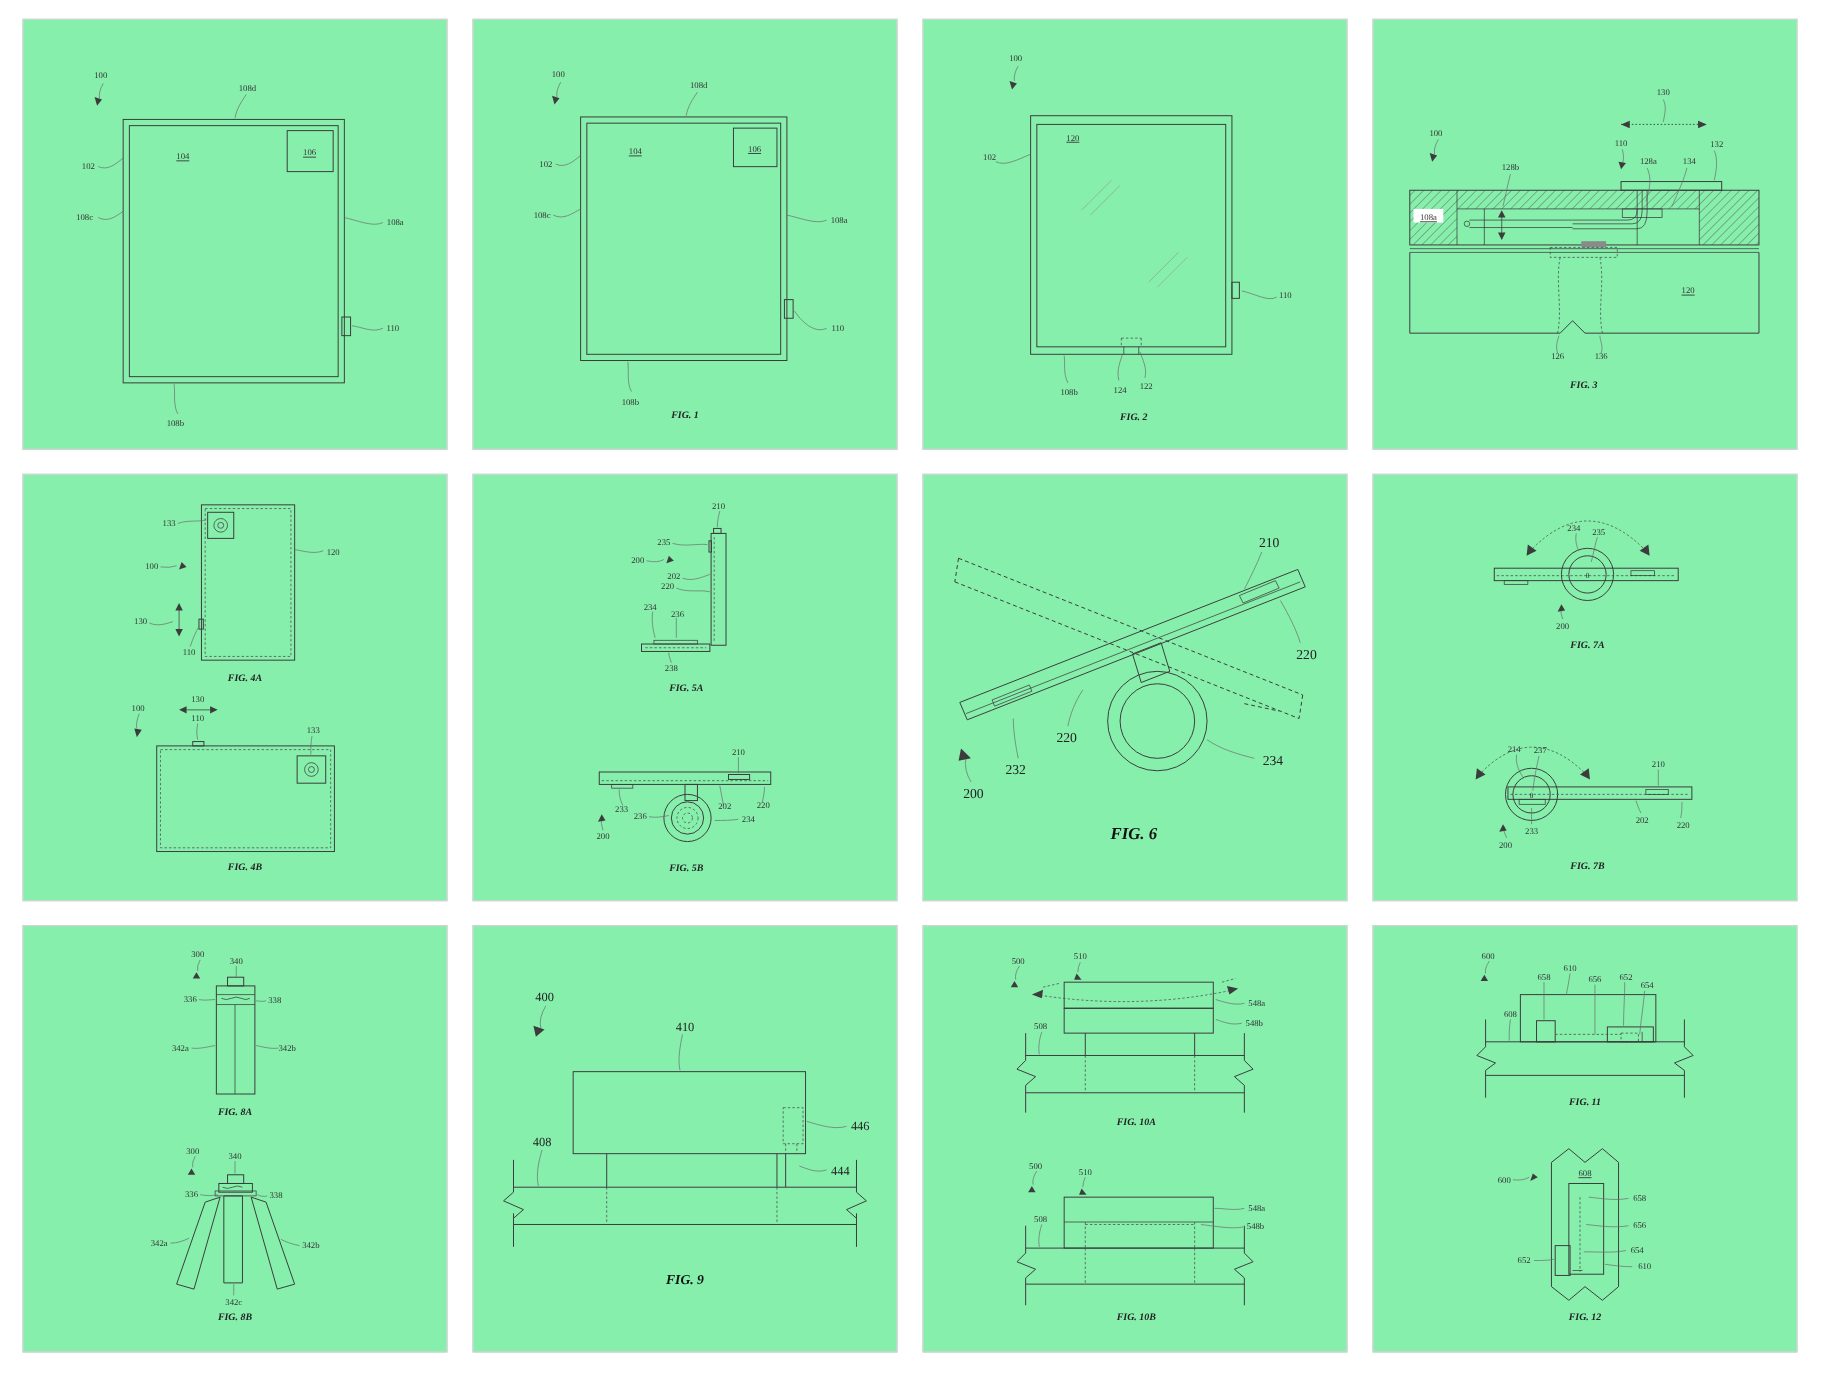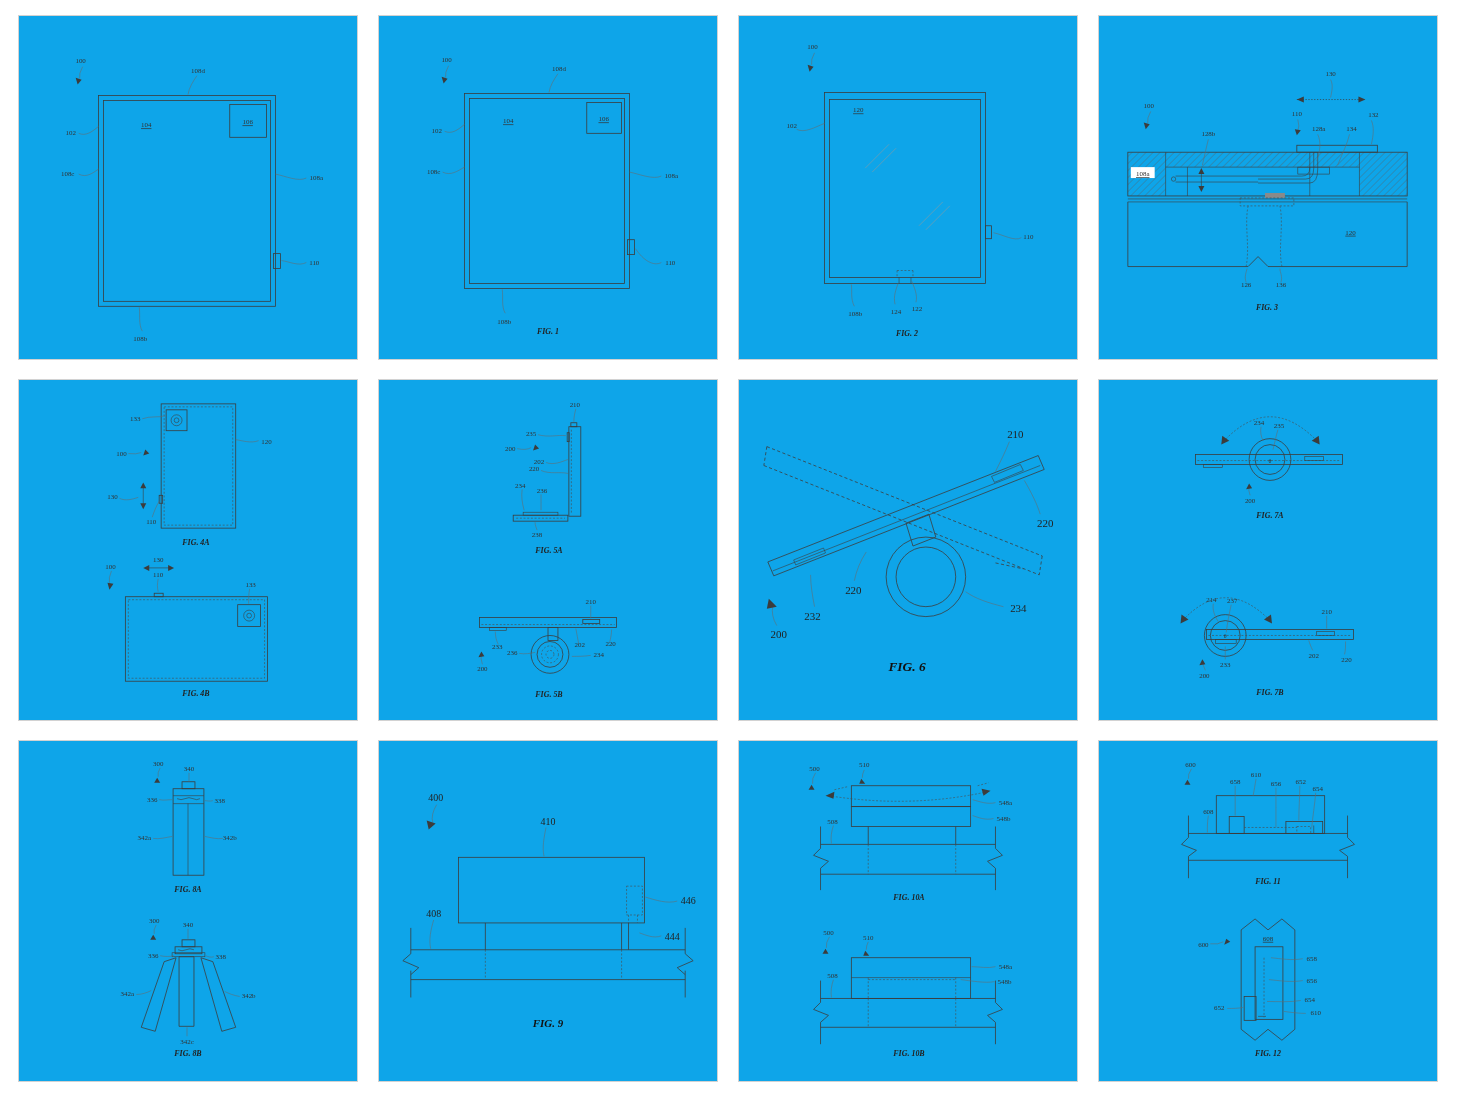--- a/index.html
+++ b/index.html
@@ -1,19 +1,19 @@
 <!DOCTYPE html>
 <html><head>
 <meta charset="utf-8">
 <style>
   html,body{margin:0;padding:0;background:#fff;}
   body{width:1458px;height:1098px;font-family:"Liberation Serif",serif;}
   .grid{display:grid;grid-template-columns:repeat(4,340px);grid-template-rows:345px 342px 342px;
         gap:19px 20px;padding:15px 20px 16px 18px;box-sizing:border-box;}
-  .panel{border:1px solid #d2d2d2;background:#0ea5e9;box-sizing:border-box;overflow:hidden;}
+  .panel{border:1px solid #d2d2d2;background:#86efac;box-sizing:border-box;overflow:hidden;}
   .panel svg{display:block;width:100%;height:100%;}
   
   .s{fill:none;stroke:#3c3c3c;stroke-width:.8;}
   .s2{fill:none;stroke:#3c3c3c;stroke-width:.6;}
   .sf{fill:#3c3c3c;stroke:none;}
   .gf{fill:#8a8a8a;stroke:none;}
   .d{fill:none;stroke:#3c3c3c;stroke-width:.8;stroke-dasharray:3.2 2.4;}
   .d2{fill:none;stroke:#4a4a4a;stroke-width:.6;stroke-dasharray:2 1.7;}
   .dot{fill:none;stroke:#3c3c3c;stroke-width:.7;stroke-dasharray:1.3 1.6;}
   .ld{fill:none;stroke:#6a6a6a;stroke-width:.55;}

